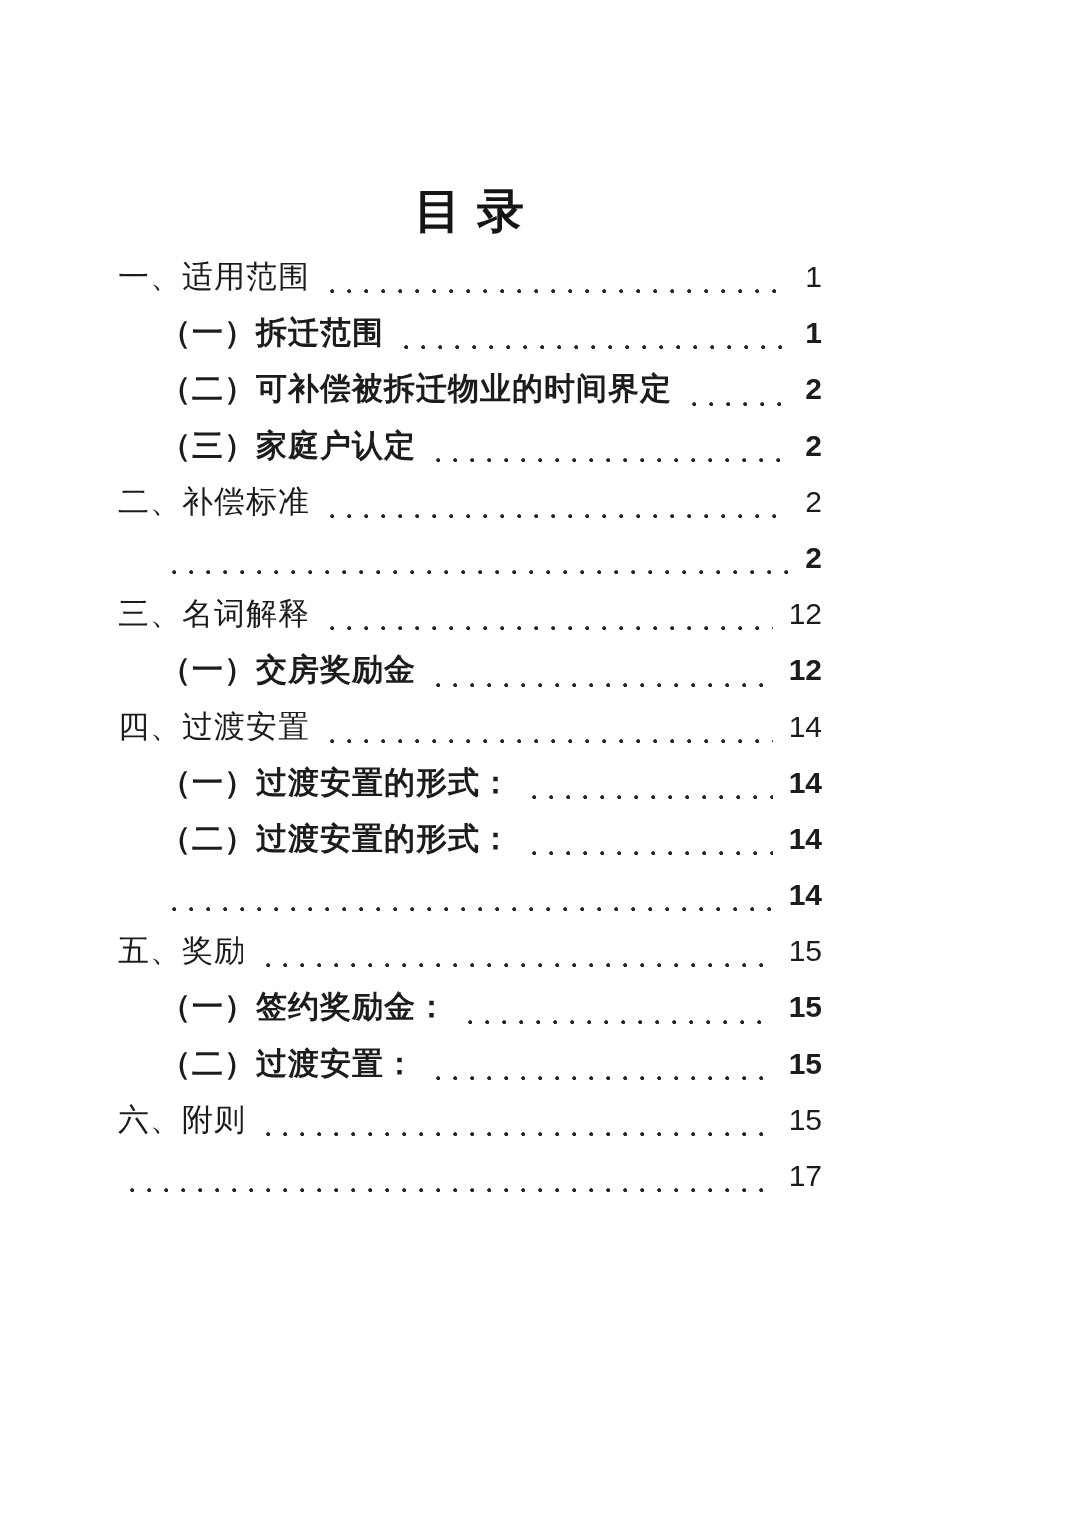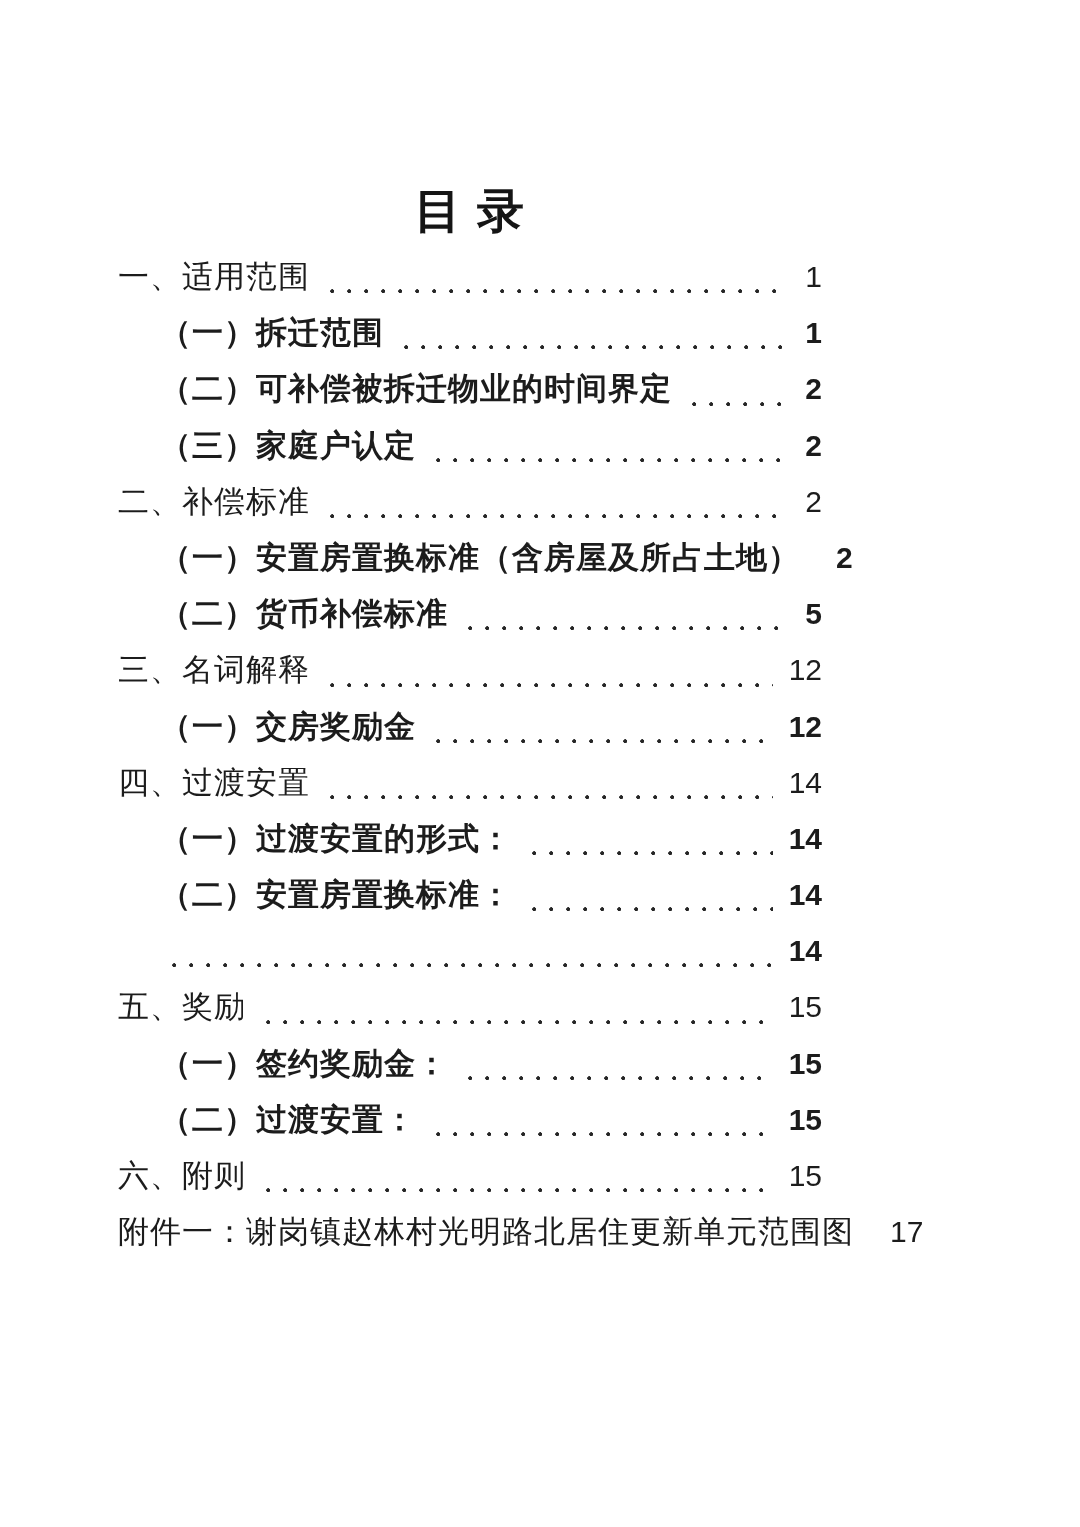--- a/index.html
+++ b/index.html
@@ -101,30 +101,24 @@
     <span class="toc-page">2</span>
   </div>
 
   <div class="toc-row level-1">
     <span class="toc-label">二、补偿标准</span>
     <span class="dot-leader"></span>
     <span class="toc-page">2</span>
   </div>
 
   <div class="toc-row level-2">
-    <span class="toc-label">（一）安置房置换标准（含房屋及所占土地）</span>
     <span class="dot-leader"></span>
     <span class="toc-page">2</span>
   </div>
 
-  <div class="toc-row level-2">
-    <span class="toc-label">（二）货币补偿标准</span>
-    <span class="dot-leader"></span>
-    <span class="toc-page">5</span>
-  </div>
 
   <div class="toc-row level-1">
     <span class="toc-label">三、名词解释</span>
     <span class="dot-leader"></span>
     <span class="toc-page">12</span>
   </div>
 
   <div class="toc-row level-2">
     <span class="toc-label">（一）交房奖励金</span>
     <span class="dot-leader"></span>
@@ -137,21 +131,21 @@
     <span class="toc-page">14</span>
   </div>
 
   <div class="toc-row level-2">
     <span class="toc-label">（一）过渡安置的形式：</span>
     <span class="dot-leader"></span>
     <span class="toc-page">14</span>
   </div>
 
   <div class="toc-row level-2">
-    <span class="toc-label">（二）安置房置换标准：</span>
+    <span class="toc-label">（二）过渡安置的形式：</span>
     <span class="dot-leader"></span>
     <span class="toc-page">14</span>
   </div>
 
   <div class="toc-row level-2">
     <span class="dot-leader"></span>
     <span class="toc-page">14</span>
   </div>
 
   <div class="toc-row level-1">
@@ -172,18 +166,17 @@
     <span class="toc-page">15</span>
   </div>
 
   <div class="toc-row level-1">
     <span class="toc-label">六、附则</span>
     <span class="dot-leader"></span>
     <span class="toc-page">15</span>
   </div>
 
   <div class="toc-row level-1">
-    <span class="toc-label">附件一：谢岗镇赵林村光明路北居住更新单元范围图</span>
     <span class="dot-leader"></span>
     <span class="toc-page">17</span>
   </div>
 </div>
 </div>
 
 </body></html>

